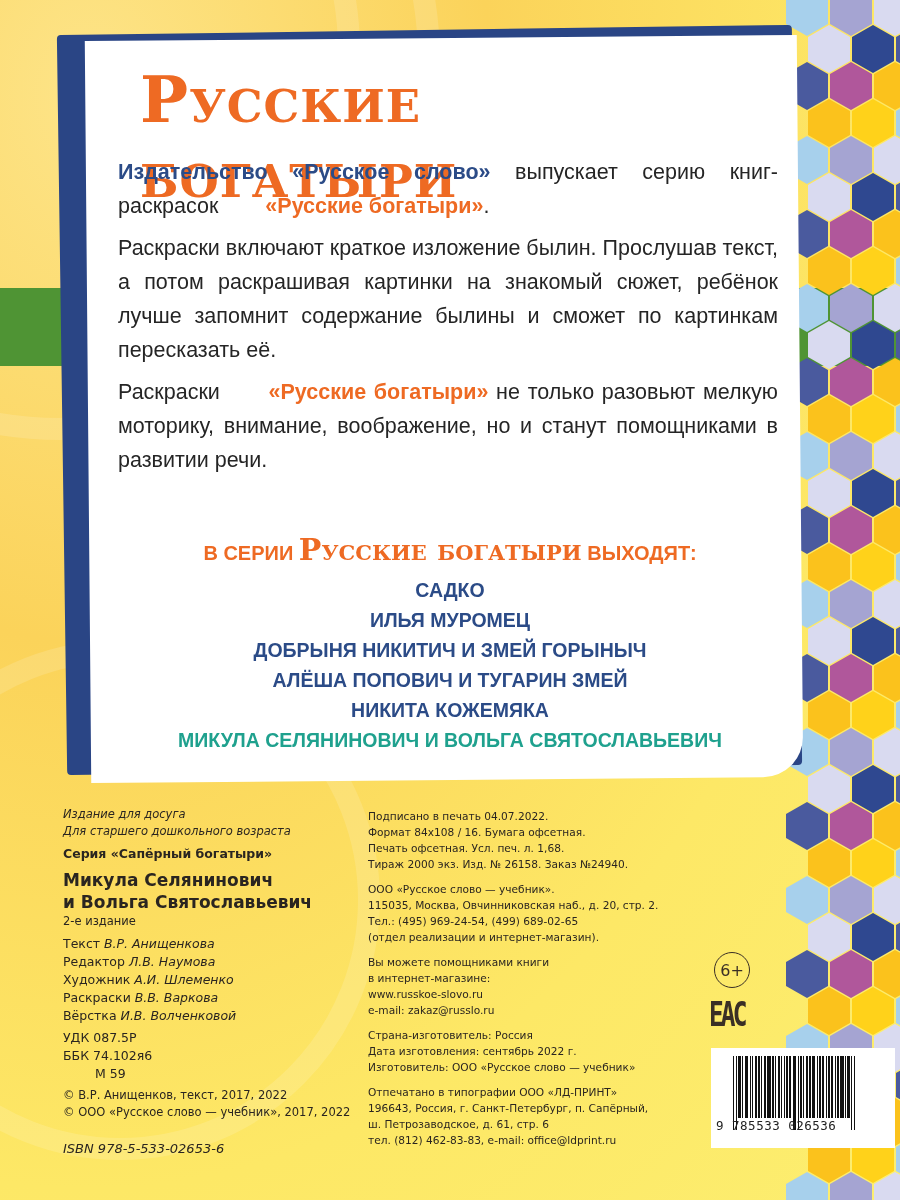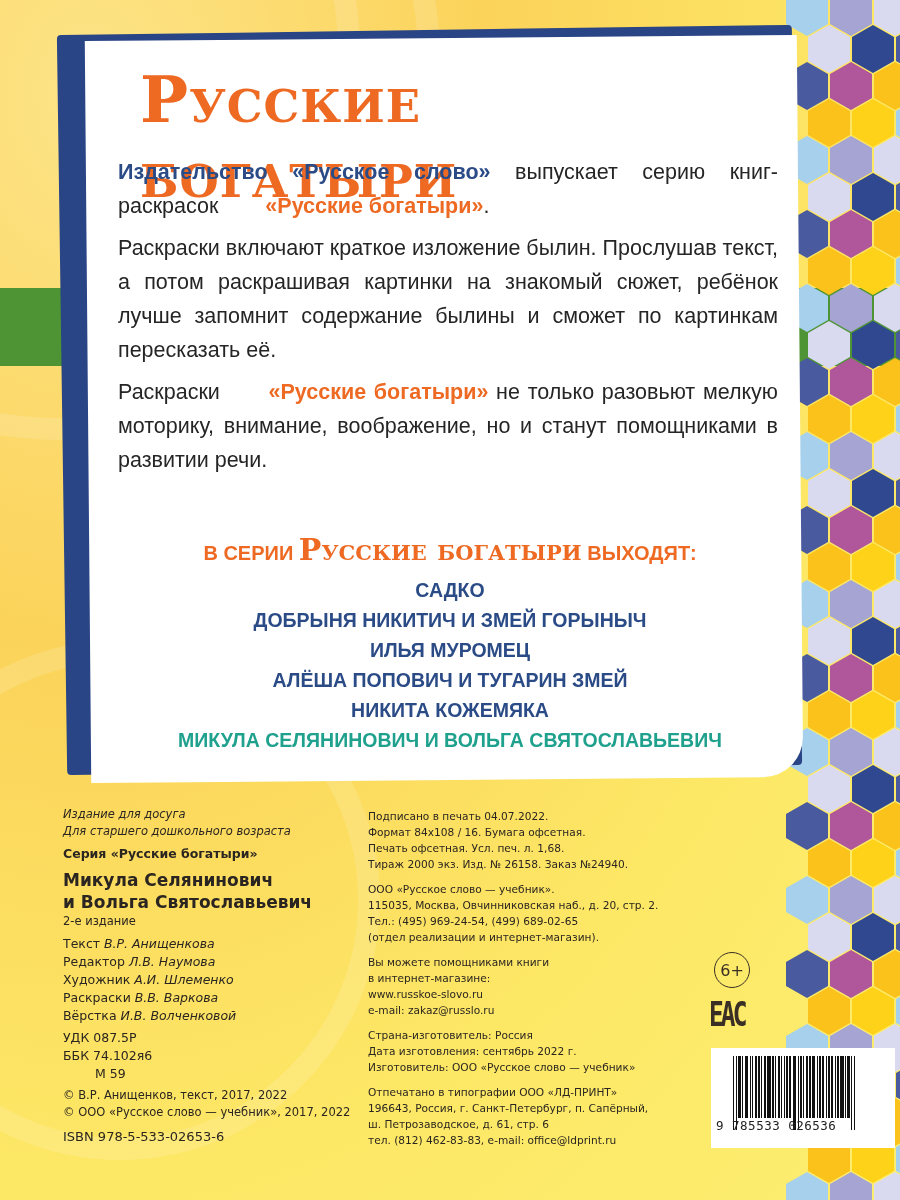--- a/index.html
+++ b/index.html
@@ -74,21 +74,21 @@
   }
   .col-left .ital { font-style: italic; font-size: 11.5px; line-height: 17px; }
   .col-left .series { font-weight: bold; font-size: 12.5px; margin-top: 6px; }
   .col-left .booktitle { font-weight: bold; font-size: 17px; line-height: 22px; margin-top: 8px; }
   .col-left .small { font-size: 11.5px; line-height: 16px; }
   .col-left .credits { font-size: 12.5px; line-height: 18px; margin-top: 6px; }
   .col-left .credits i { font-style: italic; text-align: center; }
   .col-left .codes { font-size: 12.5px; line-height: 18px; margin-top: 4px; }
   .col-left .codes .m59 { padding-left: 32px; }
   .col-left .copy { font-size: 11.5px; line-height: 17px; margin-top: 4px; }
-  .col-left .isbn { font-size: 13px; margin-top: 8px; }
+  .col-left .isbn { font-size: 13px; margin-top: 20px; font-style: italic; }
   .col-mid {
     position: absolute; left: 368px; top: 808px; width: 320px;
     font-family: "DejaVu Sans", sans-serif; color: #2a2520;
     font-size: 10.6px; line-height: 16px;
   }
   .col-mid .blk { margin-bottom: 9px; }
   .age-badge {
     position: absolute; left: 714px; top: 952px; width: 36px; height: 36px;
     border: 1.6px solid #3a2f25; border-radius: 50%;
     display: flex; align-items: center; justify-content: center;
@@ -241,31 +241,31 @@
     <span>Раскраски </span><span class="orange-b">«Русские богатыри»</span><span> не только разовьют мелкую моторику, внимание, воображение, но и станут помощниками в развитии речи.</span>
   </p>
 </div>
 
 <div class="series-head">
   <span>В СЕРИИ </span><span class="deco">Русские богатыри</span><span> ВЫХОДЯТ:</span>
 </div>
 
 <div class="series-list">
   <div>САДКО</div>
+  <div>ИЛЬЯ МУРОМЕЦ</div>
   <div>ДОБРЫНЯ НИКИТИЧ И ЗМЕЙ ГОРЫНЫЧ</div>
-  <div>ИЛЬЯ МУРОМЕЦ</div>
   <div>АЛЁША ПОПОВИЧ И ТУГАРИН ЗМЕЙ</div>
   <div>НИКИТА КОЖЕМЯКА</div>
   <div class="current">МИКУЛА СЕЛЯНИНОВИЧ И ВОЛЬГА СВЯТОСЛАВЬЕВИЧ</div>
 </div>
 
 <div class="col-left">
   <div class="ital">Издание для досуга</div>
   <div class="ital">Для старшего дошкольного возраста</div>
-  <div class="series">Серия «Русские богатыри»</div>
+  <div class="series">Серия «Сапёрный богатыри»</div>
   <div class="booktitle">
     <div>Микула Селянинович</div>
     <div>и Вольга Святославьевич</div>
   </div>
   <div class="small">2-е издание</div>
   <div class="credits">
     <div><span>Текст </span><i>В.Р. Анищенкова</i></div>
     <div><span>Редактор </span><i>Л.В. Наумова</i></div>
     <div><span>Художник </span><i>А.И. Шлеменко</i></div>
     <div><span>Раскраски </span><i>В.В. Варкова</i></div>

